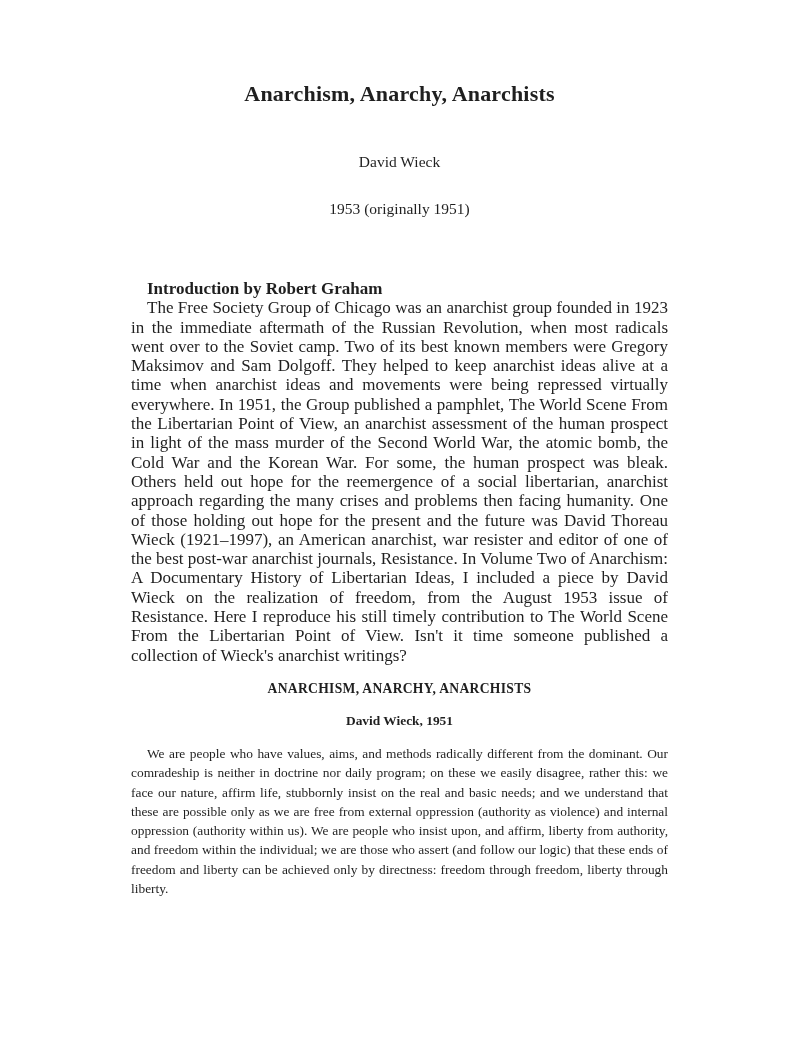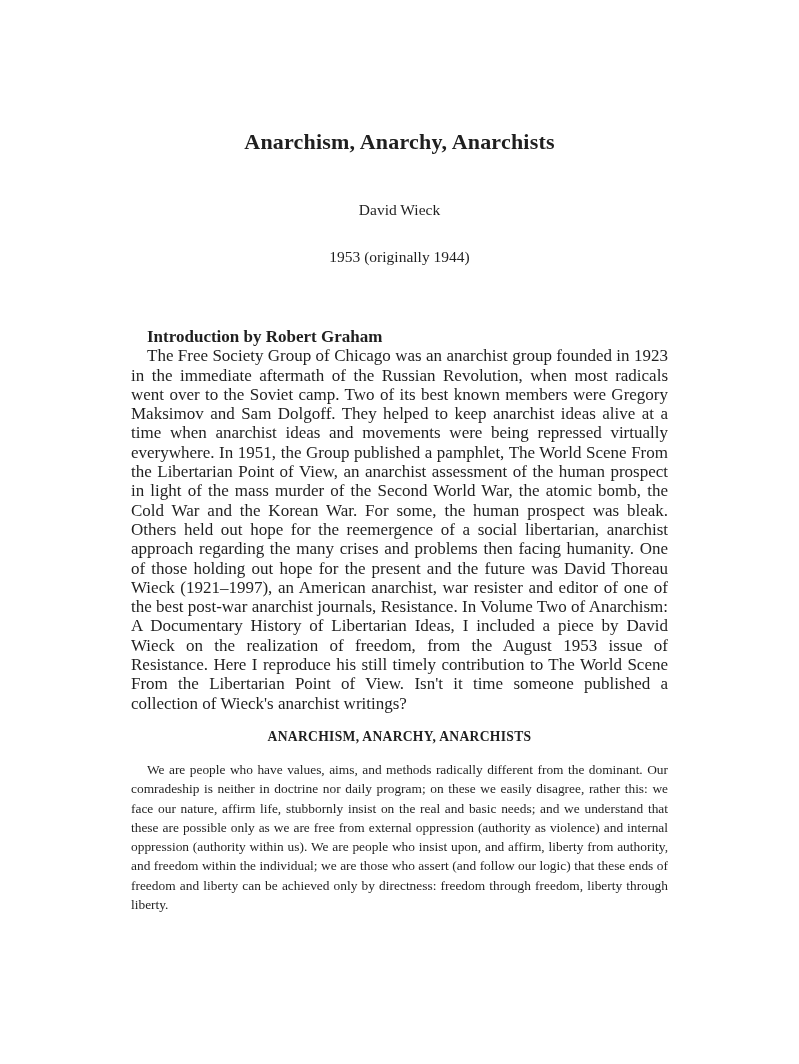--- a/index.html
+++ b/index.html
@@ -12,22 +12,22 @@
     width: 799px;
     height: 1064px;
     background: #ffffff;
     font-family: "Liberation Serif", serif;
     color: #1f1f1f;
     overflow: hidden;
     box-sizing: border-box;
   }
   .content {
     width: 537px;
-    margin: 16px auto;
-    padding-top: 112px;
+    margin: 0 auto;
+    padding-top: 80px;
   }
   .doc-title {
     text-align: center;
     font-weight: bold;
     font-size: 22px;
     line-height: 27px;
     letter-spacing: 0.2px;
     margin: 0;
   }
   .doc-author {
@@ -86,28 +86,29 @@
 </head>
 <body>
 
 <div class="page">
   <div class="content">
 
     <h1 class="doc-title">Anarchism, Anarchy, Anarchists</h1>
 
     <div class="doc-author">David Wieck</div>
 
-    <div class="doc-date">1953 (originally 1944)</div>
+    <div class="doc-date">1953 (originally 1951)</div>
 
     <div class="intro">
       <p class="intro-heading">Introduction by Robert Graham</p>
       <p class="intro-body">The Free Society Group of Chicago was an anarchist group founded in 1923 in the immediate aftermath of the Russian Revolution, when most radicals went over to the Soviet camp. Two of its best known members were Gregory Maksimov and Sam Dolgoff. They helped to keep anarchist ideas alive at a time when anarchist ideas and movements were being repressed virtually everywhere. In 1951, the Group published a pamphlet, The World Scene From the Libertarian Point of View, an anarchist assessment of the human prospect in light of the mass murder of the Second World War, the atomic bomb, the Cold War and the Korean War. For some, the human prospect was bleak. Others held out hope for the reemergence of a social libertarian, anarchist approach regarding the many crises and problems then facing humanity. One of those holding out hope for the present and the future was David Thoreau Wieck (1921–1997), an American anarchist, war resister and editor of one of the best post-war anarchist journals, Resistance. In Volume Two of Anarchism: A Documentary History of Libertarian Ideas, I included a piece by David Wieck on the realization of freedom, from the August 1953 issue of Resistance. Here I reproduce his still timely contribution to The World Scene From the Libertarian Point of View. Isn't it time someone published a collection of Wieck's anarchist writings?</p>
     </div>
 
     <h2 class="section-heading">ANARCHISM, ANARCHY, ANARCHISTS</h2>
 
+    <div class="section-byline">David Wieck, 1951</div>
 
     <div class="article">
       <p>We are people who have values, aims, and methods radically different from the dominant. Our comradeship is neither in doctrine nor daily program; on these we easily disagree, rather this: we face our nature, affirm life, stubbornly insist on the real and basic needs; and we understand that these are possible only as we are free from external oppression (authority as violence) and internal oppression (authority within us). We are people who insist upon, and affirm, liberty from authority, and freedom within the individual; we are those who assert (and follow our logic) that these ends of freedom and liberty can be achieved only by directness: freedom through freedom, liberty through liberty.</p>
     </div>
 
   </div>
 </div>
 
 </body></html>

